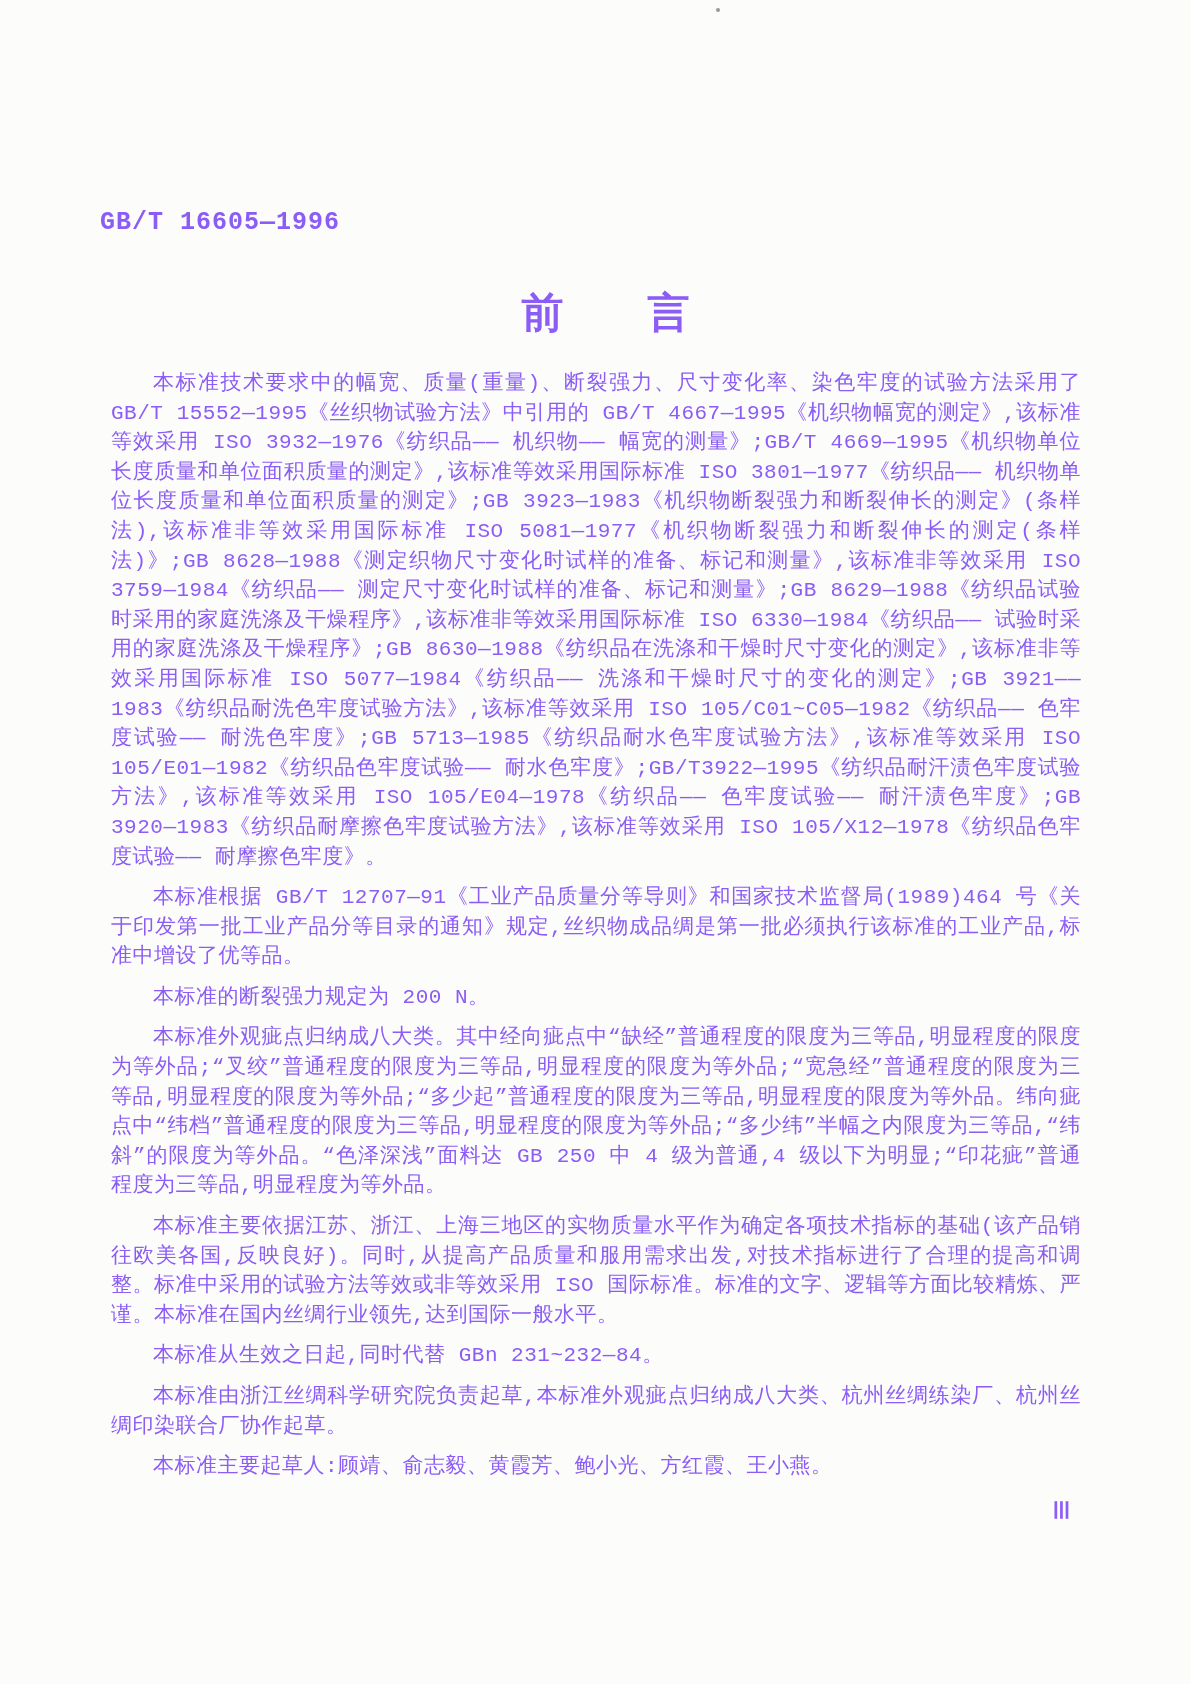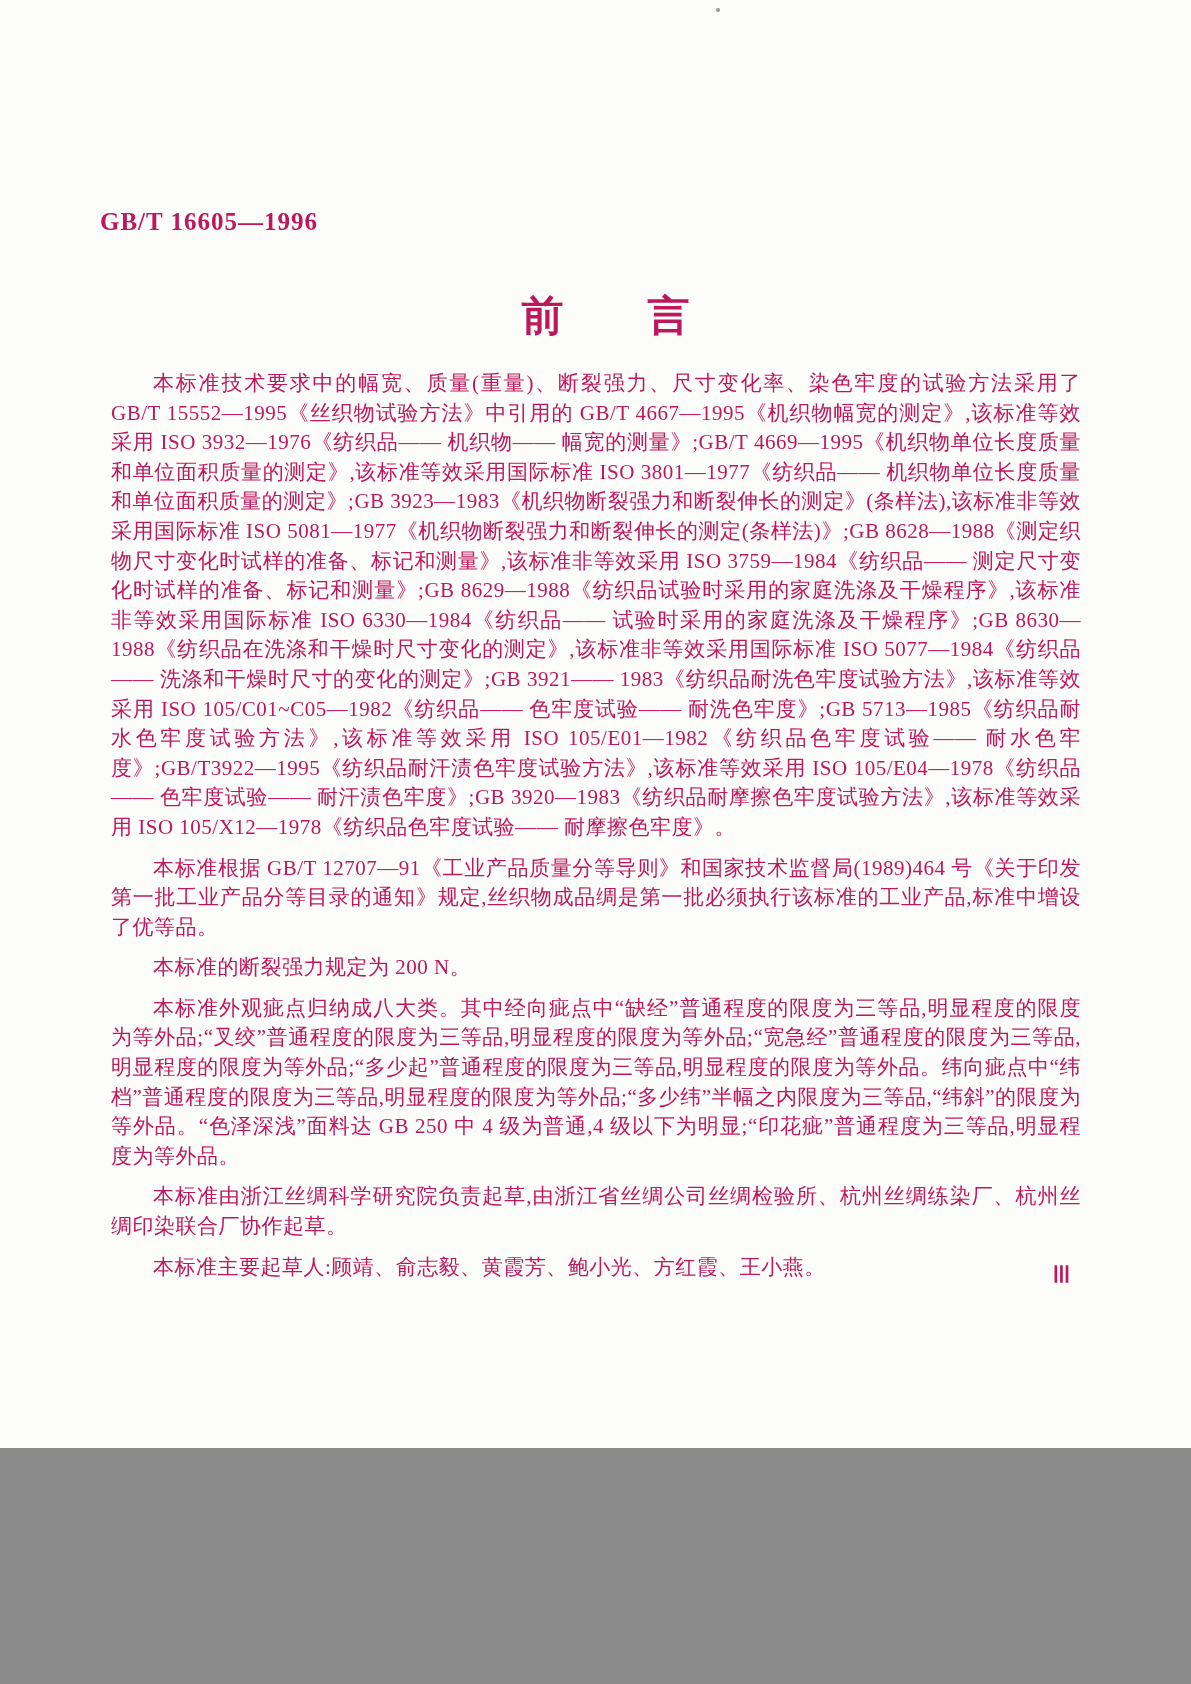--- a/index.html
+++ b/index.html
@@ -3,26 +3,26 @@
 <meta charset="utf-8">
 <style>
   html, body {
     margin: 0;
     padding: 0;
     background: #8a8a8a;
   }
   .page {
     position: relative;
     width: 1191px;
-    height: 1448px;
+    height: 1684px;
     margin: 0 auto;
     background: #fcfcfa;
     box-shadow: 0 0 8px rgba(0,0,0,.35);
-    font-family: Liberation Serif, serif;
-    color: #be185d;
+    font-family: Liberation Mono, monospace;
+    color: #8b5cf6;
     overflow: hidden;
   }
   .scan-dot {
     position: absolute;
     top: 8px;
     left: 716px;
     width: 4px;
     height: 4px;
     border-radius: 50%;
     background: #555;
@@ -79,18 +79,20 @@
 
   <div class="doc-number">GB/T 16605—1996</div>
 
   <h1 class="title">前　　言</h1>
 
   <div class="body-text">
       <p>本标准技术要求中的幅宽、质量(重量)、断裂强力、尺寸变化率、染色牢度的试验方法采用了 GB/T 15552—1995《丝织物试验方法》中引用的 GB/T 4667—1995《机织物幅宽的测定》,该标准等效采用 ISO 3932—1976《纺织品—— 机织物—— 幅宽的测量》;GB/T 4669—1995《机织物单位长度质量和单位面积质量的测定》,该标准等效采用国际标准 ISO 3801—1977《纺织品—— 机织物单位长度质量和单位面积质量的测定》;GB 3923—1983《机织物断裂强力和断裂伸长的测定》(条样法),该标准非等效采用国际标准 ISO 5081—1977《机织物断裂强力和断裂伸长的测定(条样法)》;GB 8628—1988《测定织物尺寸变化时试样的准备、标记和测量》,该标准非等效采用 ISO 3759—1984《纺织品—— 测定尺寸变化时试样的准备、标记和测量》;GB 8629—1988《纺织品试验时采用的家庭洗涤及干燥程序》,该标准非等效采用国际标准 ISO 6330—1984《纺织品—— 试验时采用的家庭洗涤及干燥程序》;GB 8630—1988《纺织品在洗涤和干燥时尺寸变化的测定》,该标准非等效采用国际标准 ISO 5077—1984《纺织品—— 洗涤和干燥时尺寸的变化的测定》;GB 3921—— 1983《纺织品耐洗色牢度试验方法》,该标准等效采用 ISO 105/C01~C05—1982《纺织品—— 色牢度试验—— 耐洗色牢度》;GB 5713—1985《纺织品耐水色牢度试验方法》,该标准等效采用 ISO 105/E01—1982《纺织品色牢度试验—— 耐水色牢度》;GB/T3922—1995《纺织品耐汗渍色牢度试验方法》,该标准等效采用 ISO 105/E04—1978《纺织品—— 色牢度试验—— 耐汗渍色牢度》;GB 3920—1983《纺织品耐摩擦色牢度试验方法》,该标准等效采用 ISO 105/X12—1978《纺织品色牢度试验—— 耐摩擦色牢度》。</p>
       <p>本标准根据 GB/T 12707—91《工业产品质量分等导则》和国家技术监督局(1989)464 号《关于印发第一批工业产品分等目录的通知》规定,丝织物成品绸是第一批必须执行该标准的工业产品,标准中增设了优等品。</p>
       <p>本标准的断裂强力规定为 200 N。</p>
       <p>本标准外观疵点归纳成八大类。其中经向疵点中“缺经”普通程度的限度为三等品,明显程度的限度为等外品;“叉绞”普通程度的限度为三等品,明显程度的限度为等外品;“宽急经”普通程度的限度为三等品,明显程度的限度为等外品;“多少起”普通程度的限度为三等品,明显程度的限度为等外品。纬向疵点中“纬档”普通程度的限度为三等品,明显程度的限度为等外品;“多少纬”半幅之内限度为三等品,“纬斜”的限度为等外品。“色泽深浅”面料达 GB 250 中 4 级为普通,4 级以下为明显;“印花疵”普通程度为三等品,明显程度为等外品。</p>
-      <p>本标准由浙江丝绸科学研究院负责起草,由浙江省丝绸公司丝绸检验所、杭州丝绸练染厂、杭州丝绸印染联合厂协作起草。</p>
+      <p>本标准主要依据江苏、浙江、上海三地区的实物质量水平作为确定各项技术指标的基础(该产品销往欧美各国,反映良好)。同时,从提高产品质量和服用需求出发,对技术指标进行了合理的提高和调整。标准中采用的试验方法等效或非等效采用 ISO 国际标准。标准的文字、逻辑等方面比较精炼、严谨。本标准在国内丝绸行业领先,达到国际一般水平。</p>
+      <p>本标准从生效之日起,同时代替 GBn 231~232—84。</p>
+      <p>本标准由浙江丝绸科学研究院负责起草,本标准外观疵点归纳成八大类、杭州丝绸练染厂、杭州丝绸印染联合厂协作起草。</p>
       <p>本标准主要起草人:顾靖、俞志毅、黄霞芳、鲍小光、方红霞、王小燕。</p>
     </div>
 
   <div class="page-number">Ⅲ</div>
 </div>
 
 </body></html>

